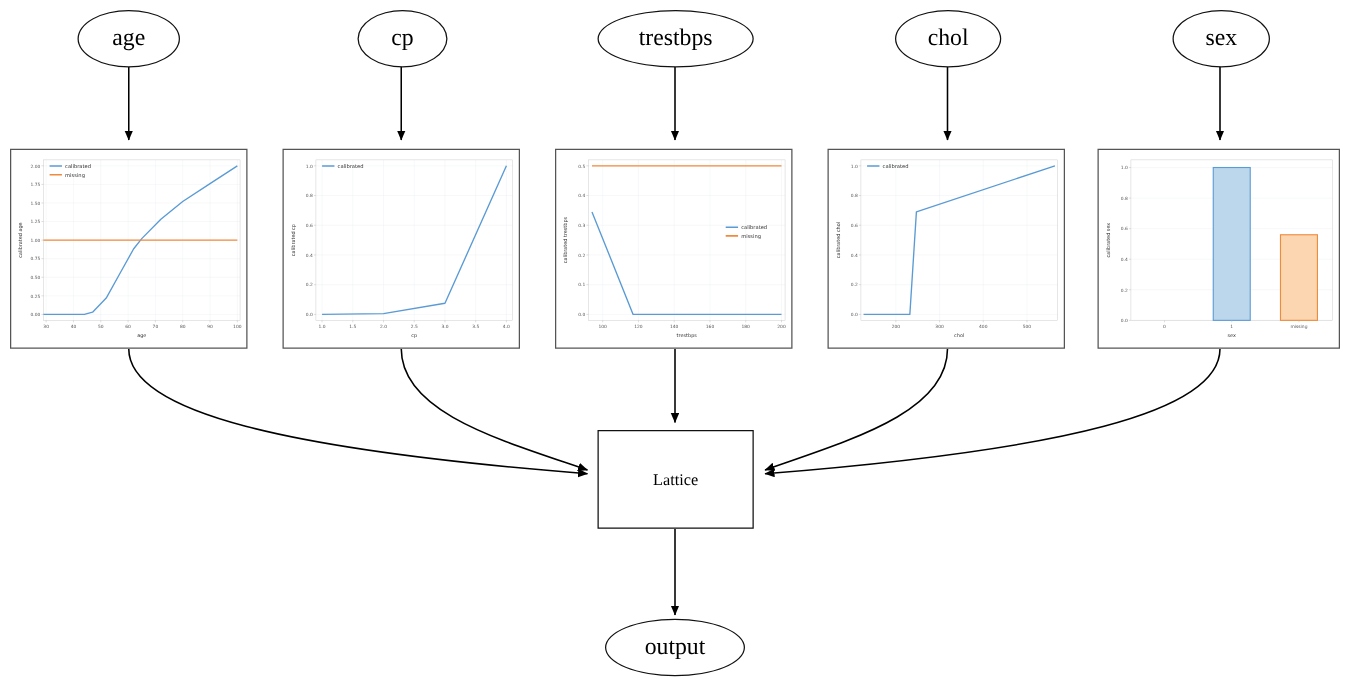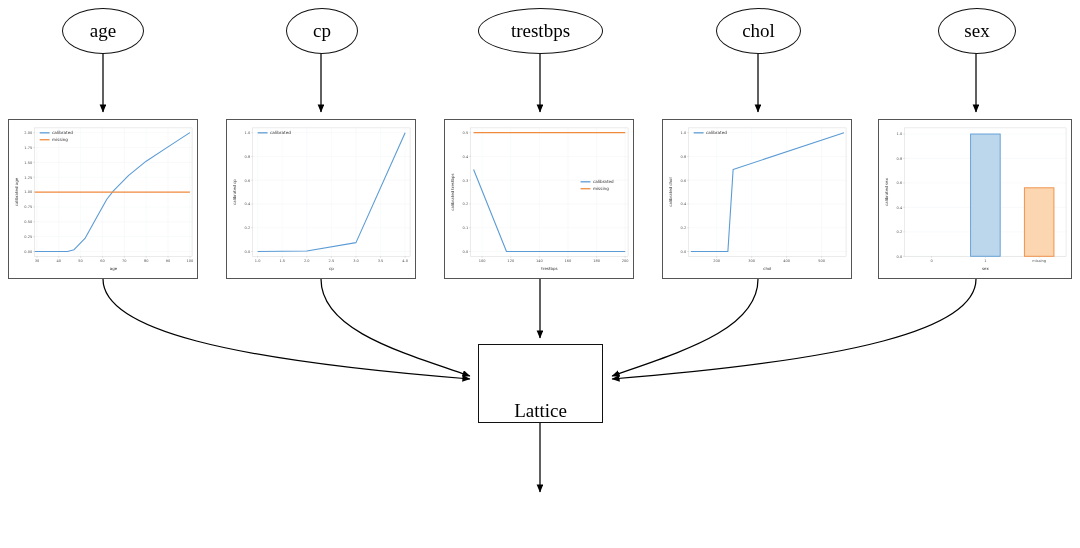--- a/index.html
+++ b/index.html
@@ -11,23 +11,23 @@
   .layer-svg{position:absolute;left:0;top:0;width:1080px;height:548px;pointer-events:none;}
 
   
   .ellipse-node{
     position:absolute;display:flex;align-items:center;justify-content:center;
     border:1.2px solid #111;border-radius:50%;background:#fff;
     font-family:"Liberation Serif", serif;font-size:19px;color:#000;
     box-sizing:border-box;
   }
   .box-node{
-    position:absolute;display:flex;align-items:flex-end;justify-content:center;
+    position:absolute;display:flex;align-items:center;justify-content:center;
     border:1.3px solid #111;background:#fff;
-    font-family:"Liberation Serif", serif;font-size:19px;color:#000;
+    font-family:"Liberation Serif", serif;font-size:13px;color:#000;
     box-sizing:border-box;
   }
 
   
   .panel{
     position:absolute;box-sizing:border-box;
     border:1.3px solid #555;background:#fff;
     padding:0;
   }
   .plot-svg{display:block;width:100%;height:100%;}
@@ -328,14 +328,17 @@
         <line x1="161.83333333333334" y1="138" x2="161.83333333333334" y2="139.6" class="tick-ln"></line>
         <text x="107.5" y="151.5" text-anchor="middle" class="axis-title">sex</text>
         <text x="9" y="73" text-anchor="middle" class="axis-title" transform="rotate(-90 9 73)">calibrated sex</text>
       </svg>
   </div>
 
   <div class="box-node" style="left:478px;top:344px;width:125px;height:79px;">
     <span>Lattice</span>
   </div>
 
+  <div class="ellipse-node" style="left:484px;top:495px;width:112px;height:46px;">
+    <span>output</span>
+  </div>
 
 </div>
 
 </body></html>

